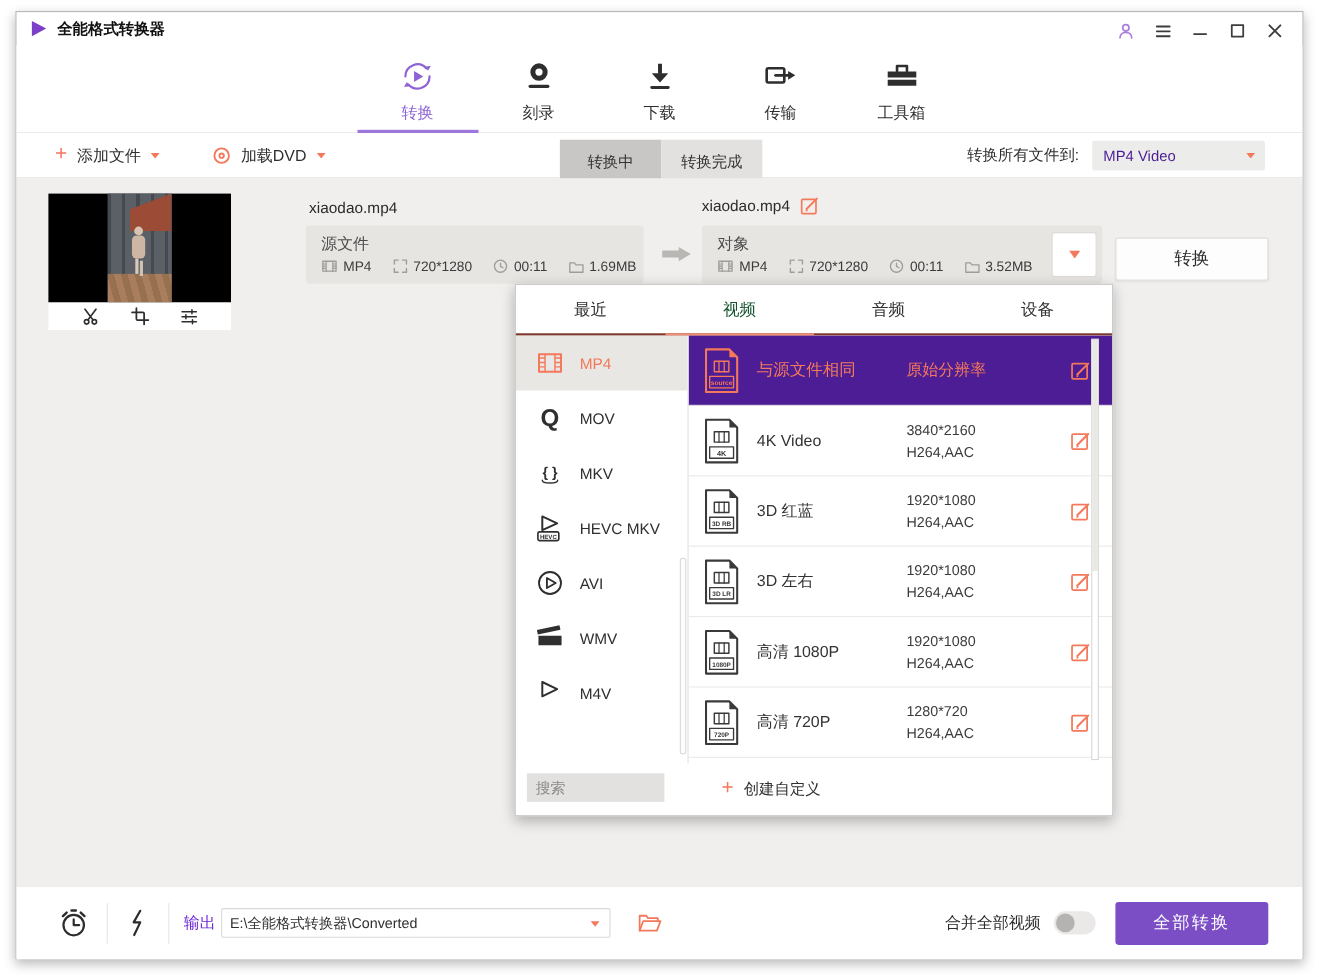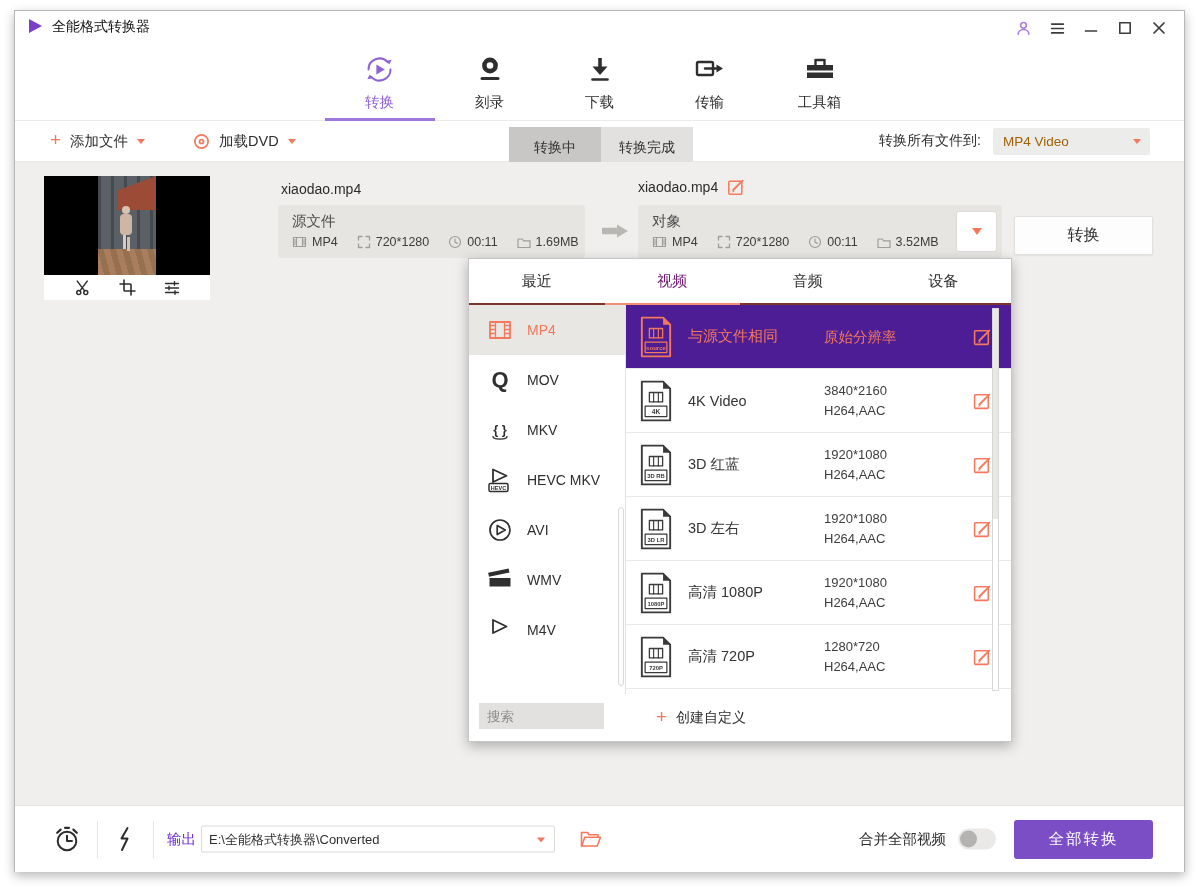--- a/index.html
+++ b/index.html
@@ -6,21 +6,21 @@
   html,body{width:1199px;height:888px;background:#fff;font-family:"Liberation Sans",sans-serif;overflow:hidden;position:relative}
   svg{display:block}
   .st{stroke:currentColor;fill:none;stroke-linecap:round;stroke-linejoin:round}
   .fl{fill:currentColor;stroke:none}
   .tx{fill:currentColor;stroke:none;font-weight:bold;font-family:"Liberation Sans",sans-serif}
 
   .window{position:absolute;left:14px;top:10px;width:1171px;height:862px;background:#fff;border:1px solid #b7b7b7;box-shadow:0 4px 10px rgba(0,0,0,.28)}
 
   
   .logo{position:absolute;left:14px;top:8px;width:0;height:0;border-left:13px solid #7B3FC8;border-top:7.5px solid transparent;border-bottom:7.5px solid transparent}
-  .app-title{position:absolute;left:37px;top:7px;font-size:14px;font-weight:normal;color:#121212}
+  .app-title{position:absolute;left:37px;top:7px;font-size:14px;font-weight:bold;color:#121212}
   .win-controls{position:absolute;right:16px;top:8px;display:flex;gap:16px;align-items:center}
   .wc{width:18px;height:18px;display:flex;align-items:center;justify-content:center;color:#3c3c3c}
   .wc.user{color:#A97FD9}
 
   
   .nav{position:absolute;left:0;top:30px;right:0;height:80px;border-bottom:1px solid #edebe9;display:flex;justify-content:center;background:#fff}
   .nav-tab{width:110px;height:100%;display:flex;flex-direction:column;align-items:center;padding-top:12px;gap:7px;color:#2e2e2e;position:relative}
   .nav-tab .nicon{height:33px;display:flex;align-items:flex-end}
   .nav-tab .nlabel{font-size:14.5px}
   .nav-tab.active{color:#8E63D6}
@@ -29,21 +29,21 @@
   
   .toolbar{position:absolute;left:0;top:110px;right:0;height:41px;border-bottom:1px solid #e9e7e5;background:#fff}
   .tb-group{position:absolute;top:0;height:100%;display:flex;align-items:center;gap:9px;font-size:14.5px;color:#2e2e2e}
   .plus-glyph{color:#F4785B;font-size:19px;font-weight:400;margin-top:-2px}
   .caret{width:0;height:0;border-left:4.5px solid transparent;border-right:4.5px solid transparent;border-top:5.5px solid #F4785B}
   .seg{position:absolute;left:494px;top:6px;display:flex}
   .seg-btn{width:92px;height:41px;display:flex;align-items:center;justify-content:center;font-size:14px;color:#333;background:#e3e1df}
   .seg-btn.active{background:#c9c7c5}
   .convert-to{position:absolute;right:34px;top:0;height:100%;display:flex;align-items:center;gap:12px}
   .convert-to .lbl{font-size:14px;color:#2e2e2e}
-  .dd{width:157px;height:27px;background:#ececea;border-radius:2px;display:flex;align-items:center;padding:0 10px;font-size:13.5px;color:#a16207;position:relative}
+  .dd{width:157px;height:27px;background:#ececea;border-radius:2px;display:flex;align-items:center;padding:0 10px;font-size:13.5px;color:#4c1d95;position:relative}
   .dd .caret{position:absolute;right:9px}
 
   
   .content{position:absolute;left:0;top:151px;right:0;height:643px;background:#f0efed}
 
   .thumb-card{position:absolute;left:29px;top:14px;width:166px;height:124px}
   .thumb-video{width:166px;height:99px;background:#000;position:relative;overflow:hidden}
   .clip{position:absolute;left:54px;top:0;width:58px;height:99px;background:#5d6165}
   .glass{position:absolute;inset:0;background:repeating-linear-gradient(90deg,#454a50 0 3px,#5a6066 3px 13px)}
   .roof{position:absolute;right:0;top:0;width:38px;height:34px;background:#9c4b37;clip-path:polygon(100% 0,100% 100%,0 100%,0 42%)}
@@ -66,21 +66,21 @@
   .tgt-head{position:absolute;left:623px;top:16px;display:flex;align-items:center;gap:9px;font-size:14px;color:#2b2b2b}
   .edit-ic{color:#F4785B}
   .dd-btn{position:absolute;right:5px;top:6px;width:41px;height:41px;background:#fff;border:1px solid #dddbd8;border-radius:3px;display:flex;align-items:center;justify-content:center}
   .dd-btn .caret{border-left-width:5.5px;border-right-width:5.5px;border-top-width:7px}
   .convert-btn{position:absolute;left:999px;top:54px;width:139px;height:39px;background:#fdfdfd;border:1px solid #e2e0dd;border-radius:2px;display:flex;align-items:center;justify-content:center;font-size:16px;color:#2b2b2b;box-shadow:0 1px 2px rgba(0,0,0,.06)}
 
   
   .popup{position:absolute;left:453px;top:96px;width:544px;height:484px;background:#fff;border:1px solid #c6c6c6;box-shadow:0 4px 12px rgba(0,0,0,.28);z-index:5}
   .ptabs{display:flex;height:46px;border-bottom:2px solid #7B352B}
   .ptab{flex:1;display:flex;align-items:center;justify-content:center;font-size:15px;color:#2f2f2f;position:relative}
-  .ptab.active{color:#701a75}
+  .ptab.active{color:#14532d}
   .ptab.active::after{content:"";position:absolute;left:0;right:0;bottom:-2px;height:2px;background:#F09078}
   .pbody{display:flex;height:389px;position:relative}
   .fmt-col{width:157px;border-right:1px solid #e4e2e0;position:relative;overflow:hidden}
   .fmt-item{height:50px;display:flex;align-items:center;gap:13px;padding-left:17px;font-size:14px;color:#2f2f2f}
   .fmt-icon{width:28px;height:28px;color:#2f2f2f;display:flex;align-items:center;justify-content:center}
   .fmt-item.active{background:#e9e7e4;color:#F4785B}
   .fmt-item.active .fmt-icon{color:#F4785B}
   .fmt-scroll{position:absolute;right:1px;top:52%;height:46%;width:6px;background:#fcfcfc;border:1px solid #d9d9d9;border-radius:3px}
   .preset-col{flex:1;position:relative;overflow:hidden}
   .preset-row{height:64px;border-bottom:1px solid #ebe9e7;position:relative}

